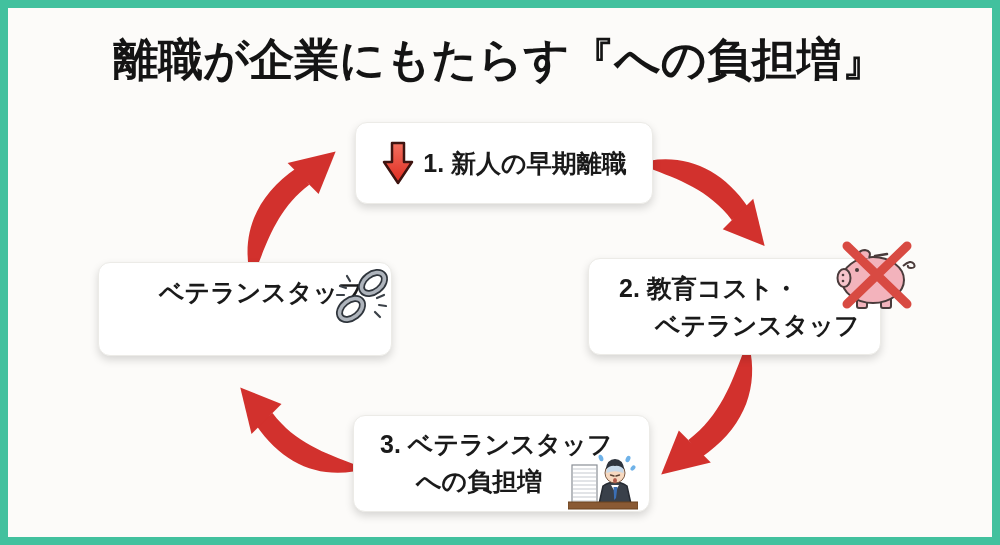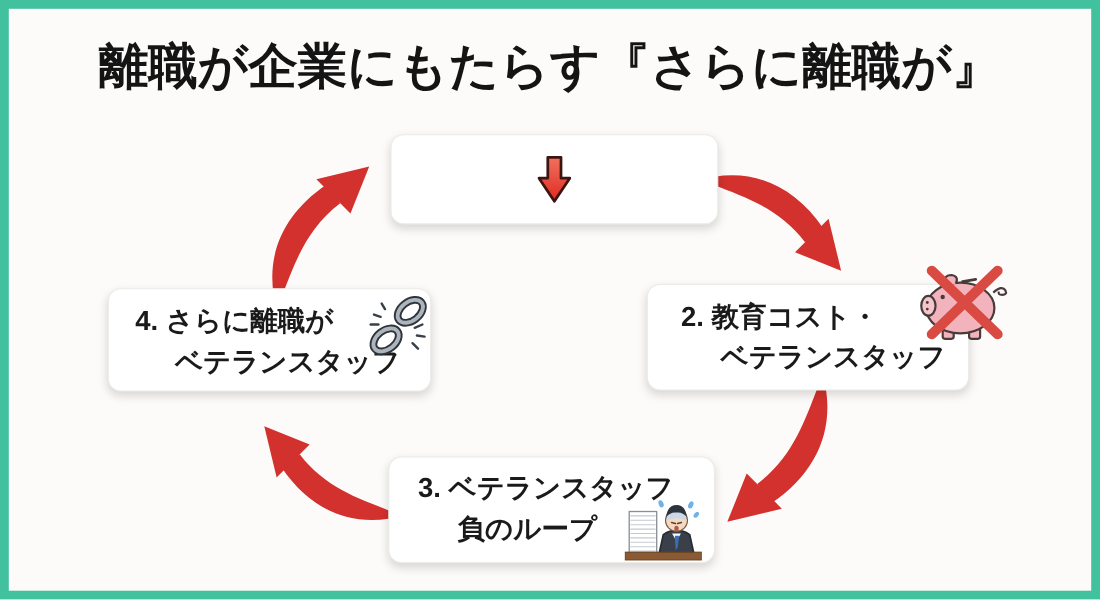--- a/index.html
+++ b/index.html
@@ -35,21 +35,21 @@
   .r270 { transform:rotate(270deg); }
   .float-icon { position:absolute; z-index:3; }
   .inline-icon { flex:0 0 auto; }
 </style>
 </head>
 <body>
 
 <div class="stage">
   <div class="canvas"></div>
 
-  <h1 class="title">離職が企業にもたらす『さらに離職が』</h1>
+  <h1 class="title">離職が企業にもたらす『への負担増』</h1>
 
   <svg width="0" height="0" style="position:absolute" aria-hidden="true">
     <symbol id="curve-arrow" viewBox="0 0 160 160">
       <path d="M14 158 C6 108 26 62 76 28 L92 50 C52 80 38 122 24 158 Z"></path>
       <path d="M64 22 L104 62 L126 7 Z"></path>
     </symbol>
   </svg>
 
   <svg class="arrow" style="left:238px;top:146px;width:124px;height:124px" viewBox="0 0 160 160">
     <use href="#curve-arrow" fill="#D2312D"></use>
@@ -67,20 +67,21 @@
   <div class="card card1">
     <svg class="inline-icon" width="34" height="46" viewBox="0 0 34 46">
       <defs>
         <linearGradient id="gradDown" x1="0" y1="0" x2="0" y2="1">
           <stop offset="0" stop-color="#F2705F"></stop>
             <stop offset="1" stop-color="#DE2B20"></stop>
         </linearGradient>
       </defs>
       <path d="M11 3 h12 v19 h8 L17 43 L3 22 h8 Z" fill="url(#gradDown)" stroke="#3E1410" stroke-width="2.5" stroke-linejoin="round"></path>
     </svg>
+    <span class="line">1. 新人の早期離職</span>
   </div>
 
   <div class="card card2">
     <span class="line">2. 教育コスト・</span>
     <span class="line indent">ベテランスタッフ</span>
   </div>
 
   <svg class="float-icon" style="left:831px;top:240px" width="90" height="72" viewBox="0 0 90 72">
     <path d="M72 26 q8 -7 11 -2 q2 4 -3 4 q-4 0 -3 -3" fill="none" stroke="#4A3B3B" stroke-width="2"></path>
     <rect x="26" y="56" width="10" height="12" rx="2" fill="#F3B3BC" stroke="#4A3B3B" stroke-width="2"></rect>
@@ -90,42 +91,41 @@
     <path d="M44 16 l12 -2" fill="none" stroke="#4A3B3B" stroke-width="2.5" stroke-linecap="round"></path>
     <ellipse cx="13" cy="38" rx="6.5" ry="9" fill="#F6C4CB" stroke="#4A3B3B" stroke-width="2"></ellipse>
     <circle cx="12" cy="35" r="1.3" fill="#4A3B3B"></circle>
     <circle cx="12" cy="41" r="1.3" fill="#4A3B3B"></circle>
     <circle cx="26" cy="30" r="2" fill="#4A3B3B"></circle>
     <path d="M16 6 L76 64 M76 6 L16 64" fill="none" stroke="#D84A42" stroke-width="9" stroke-linecap="round"></path>
   </svg>
 
   <div class="card card3">
     <span class="line">3. ベテランスタッフ</span>
-    <span class="line indent">負のループ</span>
+    <span class="line indent">への負担増</span>
   </div>
 
   <svg class="float-icon" style="left:568px;top:452px" width="70" height="58" viewBox="0 0 70 58">
     <ellipse cx="33" cy="6" rx="2.2" ry="3.4" fill="#6FB2E8" transform="rotate(-20 33 6)"></ellipse>
     <ellipse cx="60" cy="7" rx="2.2" ry="3.4" fill="#6FB2E8" transform="rotate(25 60 7)"></ellipse>
     <ellipse cx="65" cy="16" rx="2" ry="3" fill="#6FB2E8" transform="rotate(40 65 16)"></ellipse>
     <path d="M31 52 L35 34 Q47 26 59 34 L63 52 Z" fill="#39404A" stroke="#262B33" stroke-width="1.5"></path>
     <path d="M43 33 L47 40 L51 33 Z" fill="#ffffff"></path>
     <path d="M45.5 35 l4 0 l-1.5 11 l-1.8 2 Z" fill="#3B6FB5"></path>
     <circle cx="47" cy="21" r="10" fill="#F7D9C0" stroke="#7A5A44" stroke-width="1"></circle>
     <path d="M38.5 18 a9 9 0 0 1 17 -1 l0 4 a22 22 0 0 0 -17 0 Z" fill="#C2D9EE" opacity="0.9"></path>
     <path d="M37.5 18 q1.5 -11 9.5 -11 q8 0 9.5 11 q-4.5 -5 -9.5 -4 q-5 -1 -9.5 4 Z" fill="#2E343D"></path>
     <path d="M42.5 23 l3.5 1 M51.5 23 l-3.5 1" fill="none" stroke="#5A4334" stroke-width="1.4" stroke-linecap="round"></path>
     <ellipse cx="47" cy="28.5" rx="2" ry="2.6" fill="#B05A4A"></ellipse>
     <rect x="4" y="13" width="25" height="38" fill="#ffffff" stroke="#8A8F96" stroke-width="1.2"></rect>
     <path d="M5 17 h23 M5 21 h23 M5 25 h23 M5 29 h23 M5 33 h23 M5 37 h23 M5 41 h23 M5 45 h23 M5 49 h23" stroke="#C5C9CF" stroke-width="1"></path>
     <rect x="0" y="50" width="70" height="7" fill="#8A5A34" stroke="#6A421F" stroke-width="1"></rect>
   </svg>
 
   <div class="card card4">
-    <span class="line">4. さらに離職が</span>
     <span class="line indent">ベテランスタッフ</span>
   </div>
 
   <svg class="float-icon" style="left:334px;top:266px" width="58" height="62" viewBox="0 0 58 62">
     <g fill="none">
       <ellipse cx="39" cy="17" rx="13" ry="8.5" transform="rotate(-38 39 17)" stroke="#2F353C" stroke-width="7"></ellipse>
       <ellipse cx="39" cy="17" rx="13" ry="8.5" transform="rotate(-38 39 17)" stroke="#AEB4BC" stroke-width="3.5"></ellipse>
       <ellipse cx="17" cy="43" rx="13" ry="8.5" transform="rotate(-38 17 43)" stroke="#2F353C" stroke-width="7"></ellipse>
       <ellipse cx="17" cy="43" rx="13" ry="8.5" transform="rotate(-38 17 43)" stroke="#AEB4BC" stroke-width="3.5"></ellipse>
       <g stroke="#3A4047" stroke-width="2.2" stroke-linecap="round">

